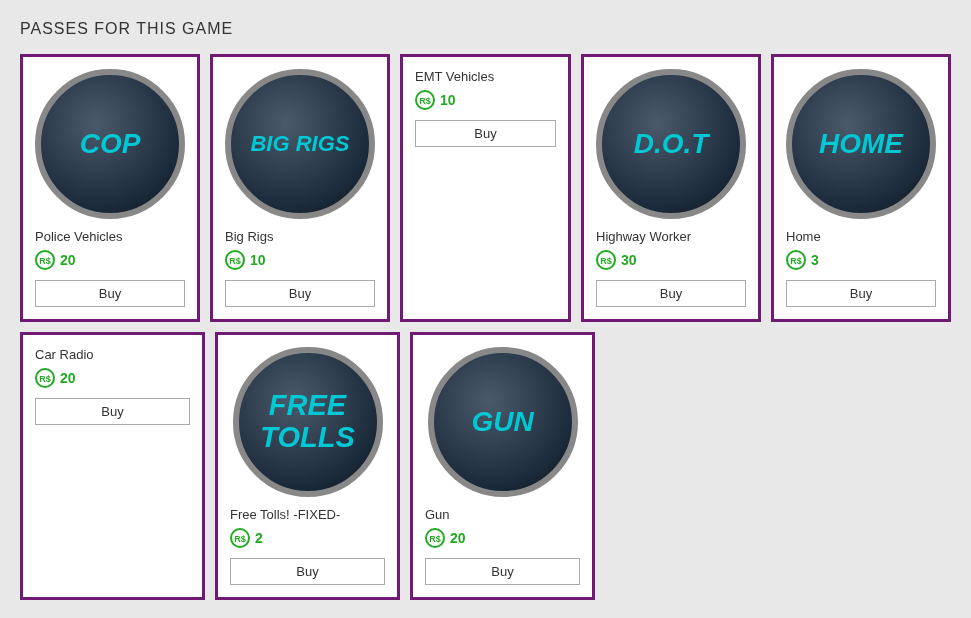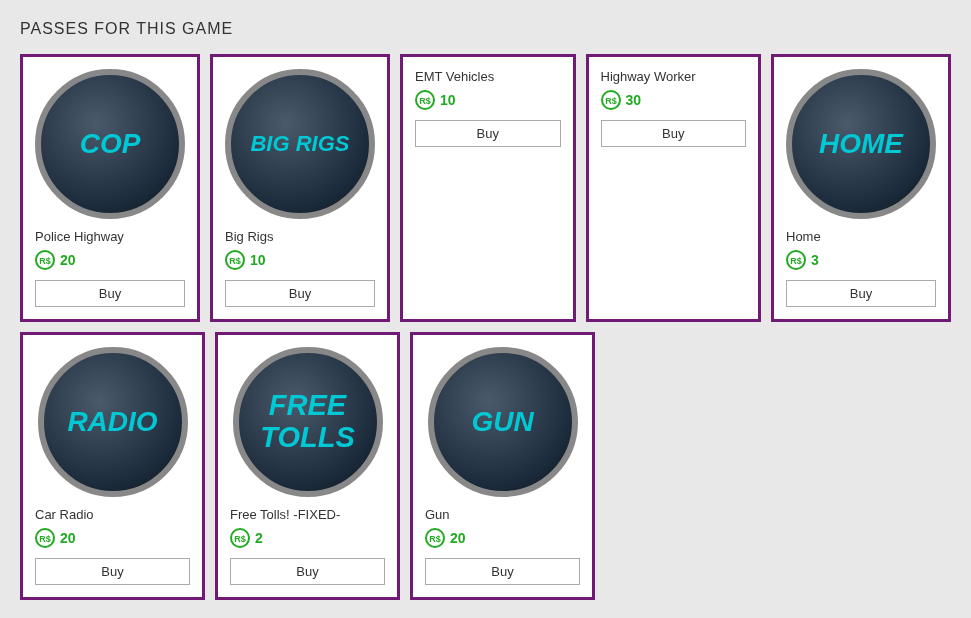--- a/index.html
+++ b/index.html
@@ -93,21 +93,21 @@
 <body>
 
 <h1>PASSES FOR THIS GAME</h1>
 
 <div id="passes-container">
 <div class="row">
       <div class="pass-card">
         <div class="pass-icon">
           <span class="pass-icon-text">COP</span>
         </div>
-        <div class="pass-name">Police Highway</div>
+        <div class="pass-name">Police Vehicles</div>
         <div class="pass-price">
           <span class="robux-icon">
             <svg viewBox="0 0 20 20" xmlns="http://www.w3.org/2000/svg">
     <circle cx="10" cy="10" r="9" fill="none" stroke="#22aa22" stroke-width="2"></circle>
     <text x="10" y="14" text-anchor="middle" font-size="9" font-weight="bold" fill="#22aa22" font-family="Arial">R$</text>
   </svg>
           </span>
           <span class="price-amount">20</span>
         </div>
         <button class="buy-btn">Buy</button>
@@ -135,20 +135,23 @@
             <svg viewBox="0 0 20 20" xmlns="http://www.w3.org/2000/svg">
     <circle cx="10" cy="10" r="9" fill="none" stroke="#22aa22" stroke-width="2"></circle>
     <text x="10" y="14" text-anchor="middle" font-size="9" font-weight="bold" fill="#22aa22" font-family="Arial">R$</text>
   </svg>
           </span>
           <span class="price-amount">10</span>
         </div>
         <button class="buy-btn">Buy</button>
       </div>
       <div class="pass-card">
+        <div class="pass-icon">
+          <span class="pass-icon-text">D.O.T</span>
+        </div>
         <div class="pass-name">Highway Worker</div>
         <div class="pass-price">
           <span class="robux-icon">
             <svg viewBox="0 0 20 20" xmlns="http://www.w3.org/2000/svg">
     <circle cx="10" cy="10" r="9" fill="none" stroke="#22aa22" stroke-width="2"></circle>
     <text x="10" y="14" text-anchor="middle" font-size="9" font-weight="bold" fill="#22aa22" font-family="Arial">R$</text>
   </svg>
           </span>
           <span class="price-amount">30</span>
         </div>
@@ -166,23 +169,20 @@
     <text x="10" y="14" text-anchor="middle" font-size="9" font-weight="bold" fill="#22aa22" font-family="Arial">R$</text>
   </svg>
           </span>
           <span class="price-amount">3</span>
         </div>
         <button class="buy-btn">Buy</button>
       </div>
     </div>
     <div class="row">
       <div class="pass-card">
-        <div class="pass-icon">
-          <span class="pass-icon-text">RADIO</span>
-        </div>
         <div class="pass-name">Car Radio</div>
         <div class="pass-price">
           <span class="robux-icon">
             <svg viewBox="0 0 20 20" xmlns="http://www.w3.org/2000/svg">
     <circle cx="10" cy="10" r="9" fill="none" stroke="#22aa22" stroke-width="2"></circle>
     <text x="10" y="14" text-anchor="middle" font-size="9" font-weight="bold" fill="#22aa22" font-family="Arial">R$</text>
   </svg>
           </span>
           <span class="price-amount">20</span>
         </div>

